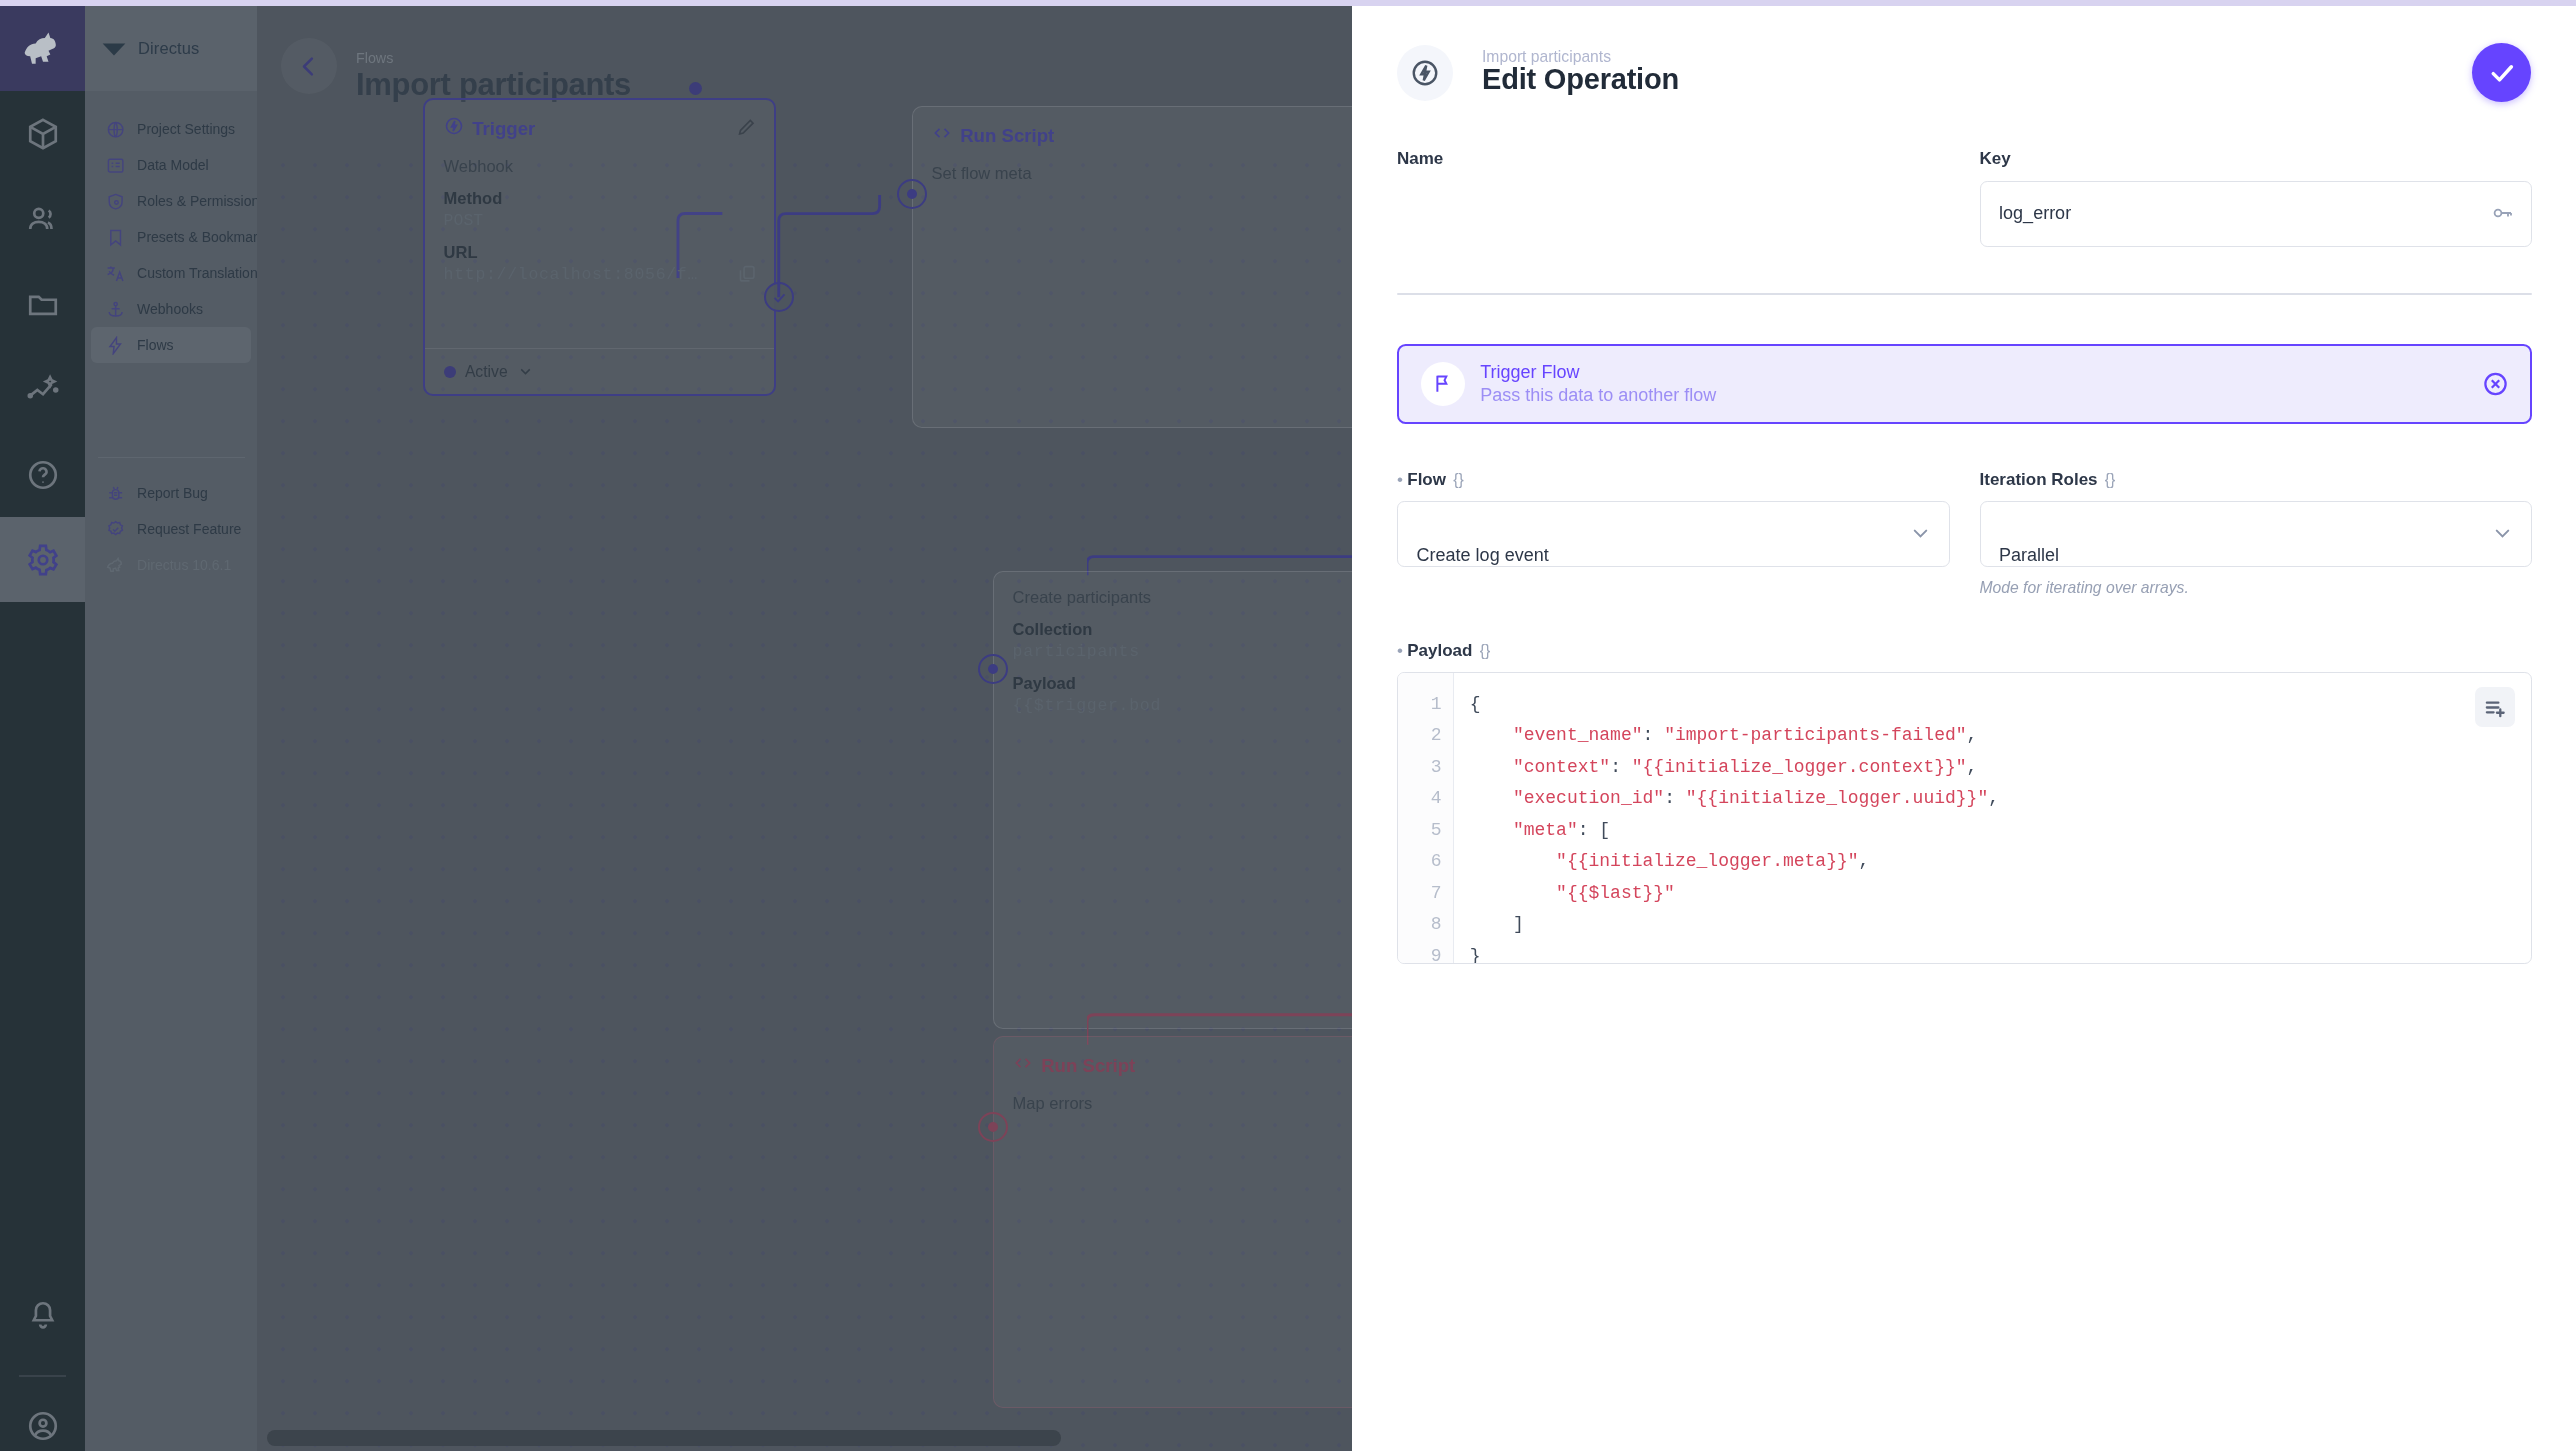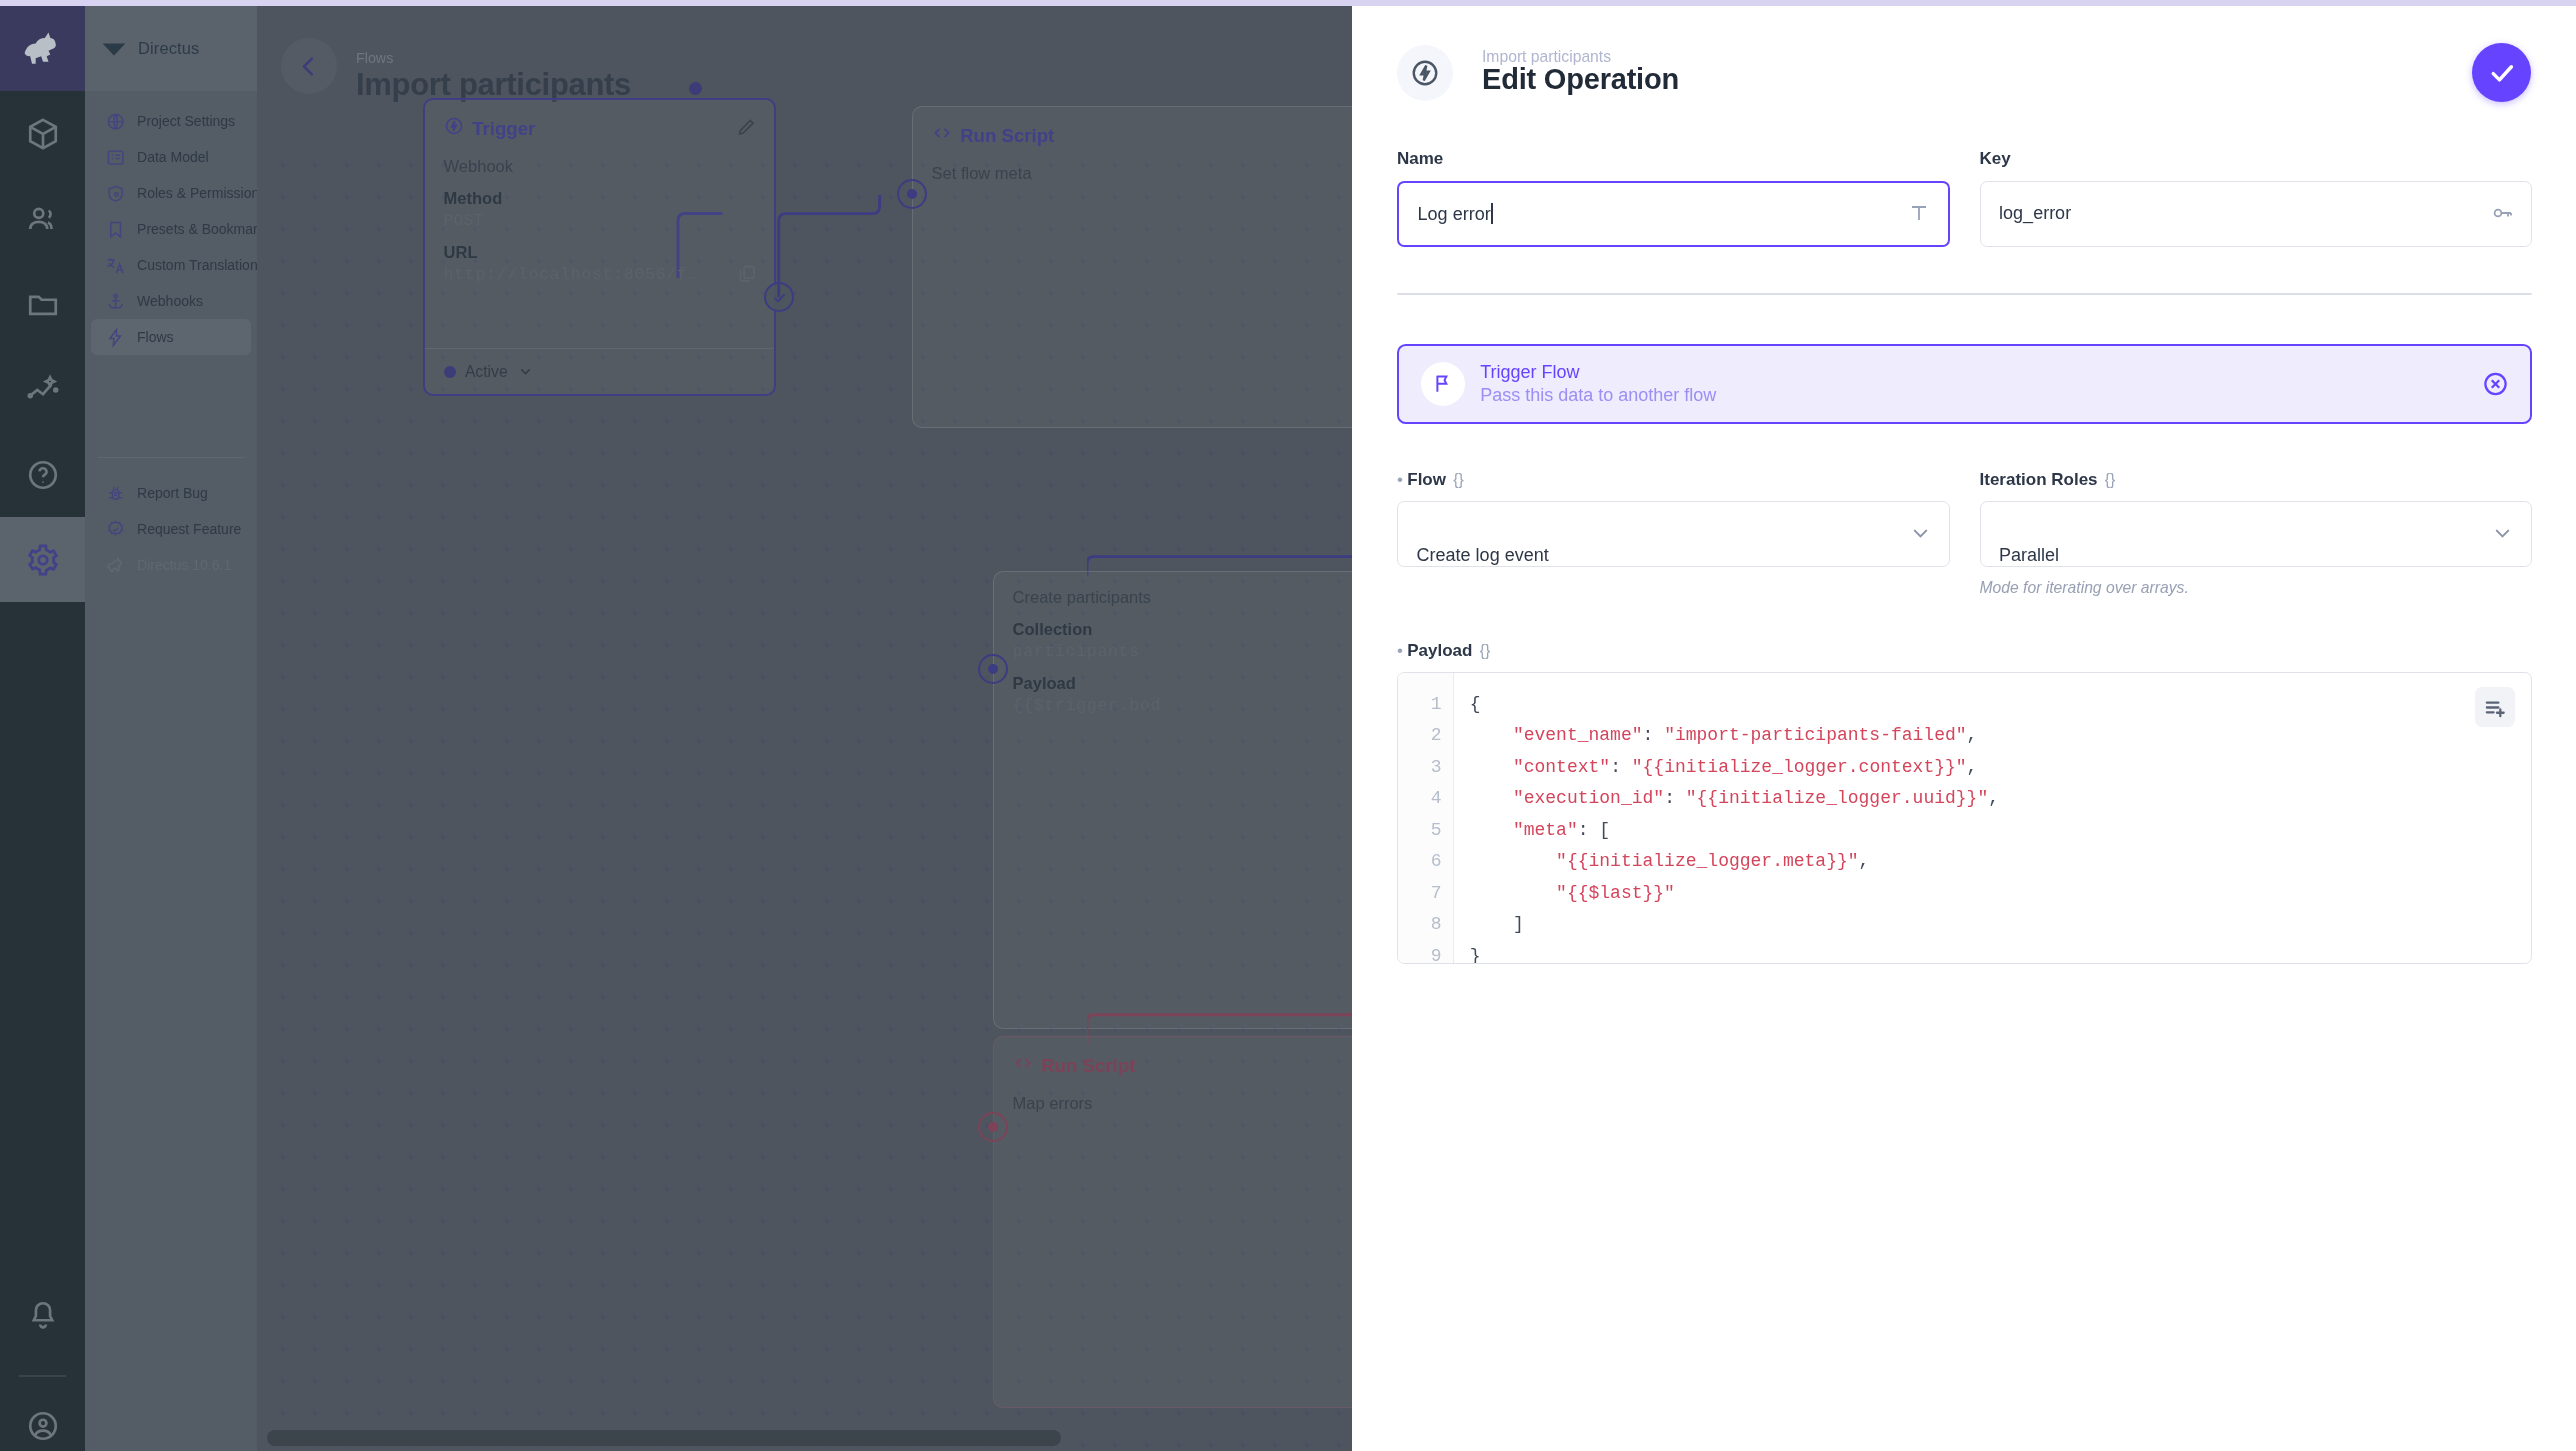--- a/index.html
+++ b/index.html
@@ -306,21 +306,21 @@
     <div class="nav-bar">
       <div class="nav-header">
         <span class="proj-icon">
           <svg viewBox="0 0 36 24" width="26" height="17">
               <path d="M2 5h32L18 22z" fill="#2b3a47"></path>
             </svg>
         </span>
         <span class="proj-name">Directus</span>
       </div>
 
-      <div class="nav-group" style="top:97px">
+      <div class="nav-group" style="top:105px">
         <div class="nav-item">
           <span class="ni">
               <svg viewBox="0 0 24 24">
                 <circle cx="12" cy="12" r="9"></circle>
                 <path d="M3 12h18M12 3c2.6 3 2.6 15 0 18M12 3c-2.6 3-2.6 15 0 18"></path>
               </svg>
             </span>
           <span class="nl">Project Settings</span>
         </div>
         <div class="nav-item">
@@ -540,28 +540,20 @@
             <path d="M5 12.5l5 5 9.5-10.5" stroke-linecap="round" stroke-linejoin="round"></path>
           </svg>
       </div>
     </div>
 
     <div class="form">
 
       <div class="row2">
         <div class="col">
           <div class="flabel">Name</div>
-          <div class="input-wrap focused">
-            <span class="input-val caret">Log error</span>
-            <span class="input-ico">
-              <svg viewBox="0 0 24 24">
-                  <path d="M5 6h14M12 6v13"></path>
-                </svg>
-            </span>
-          </div>
         </div>
         <div class="col">
           <div class="flabel">Key</div>
           <div class="input-wrap">
             <span class="input-val">log_error</span>
             <span class="input-ico">
               <svg viewBox="0 0 24 24">
                   <circle cx="8" cy="12" r="3.4"></circle>
                   <path d="M11.4 12H21M18 12v3.4M21 12v2.6"></path>
                 </svg>

